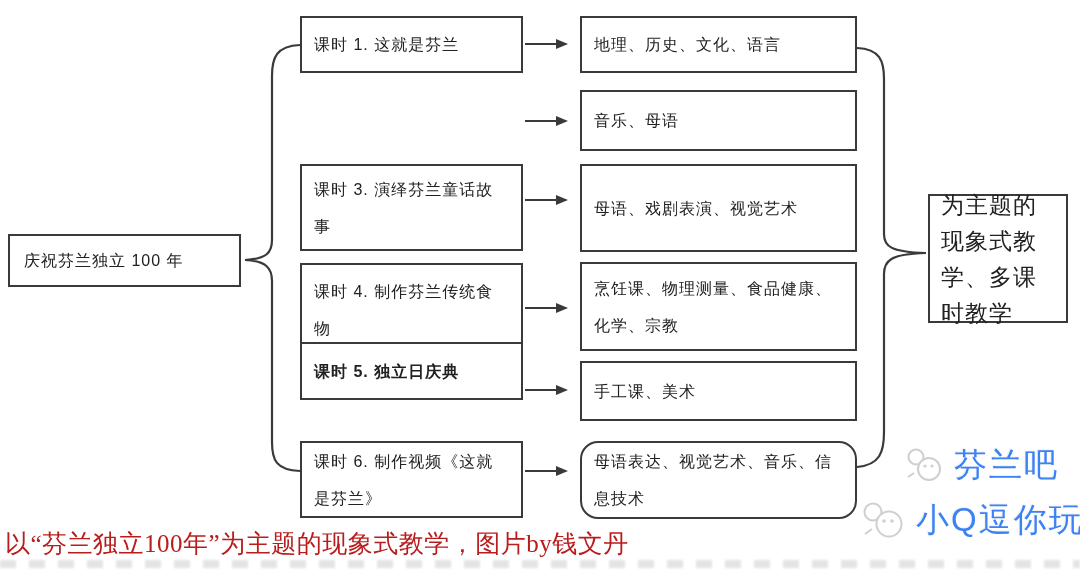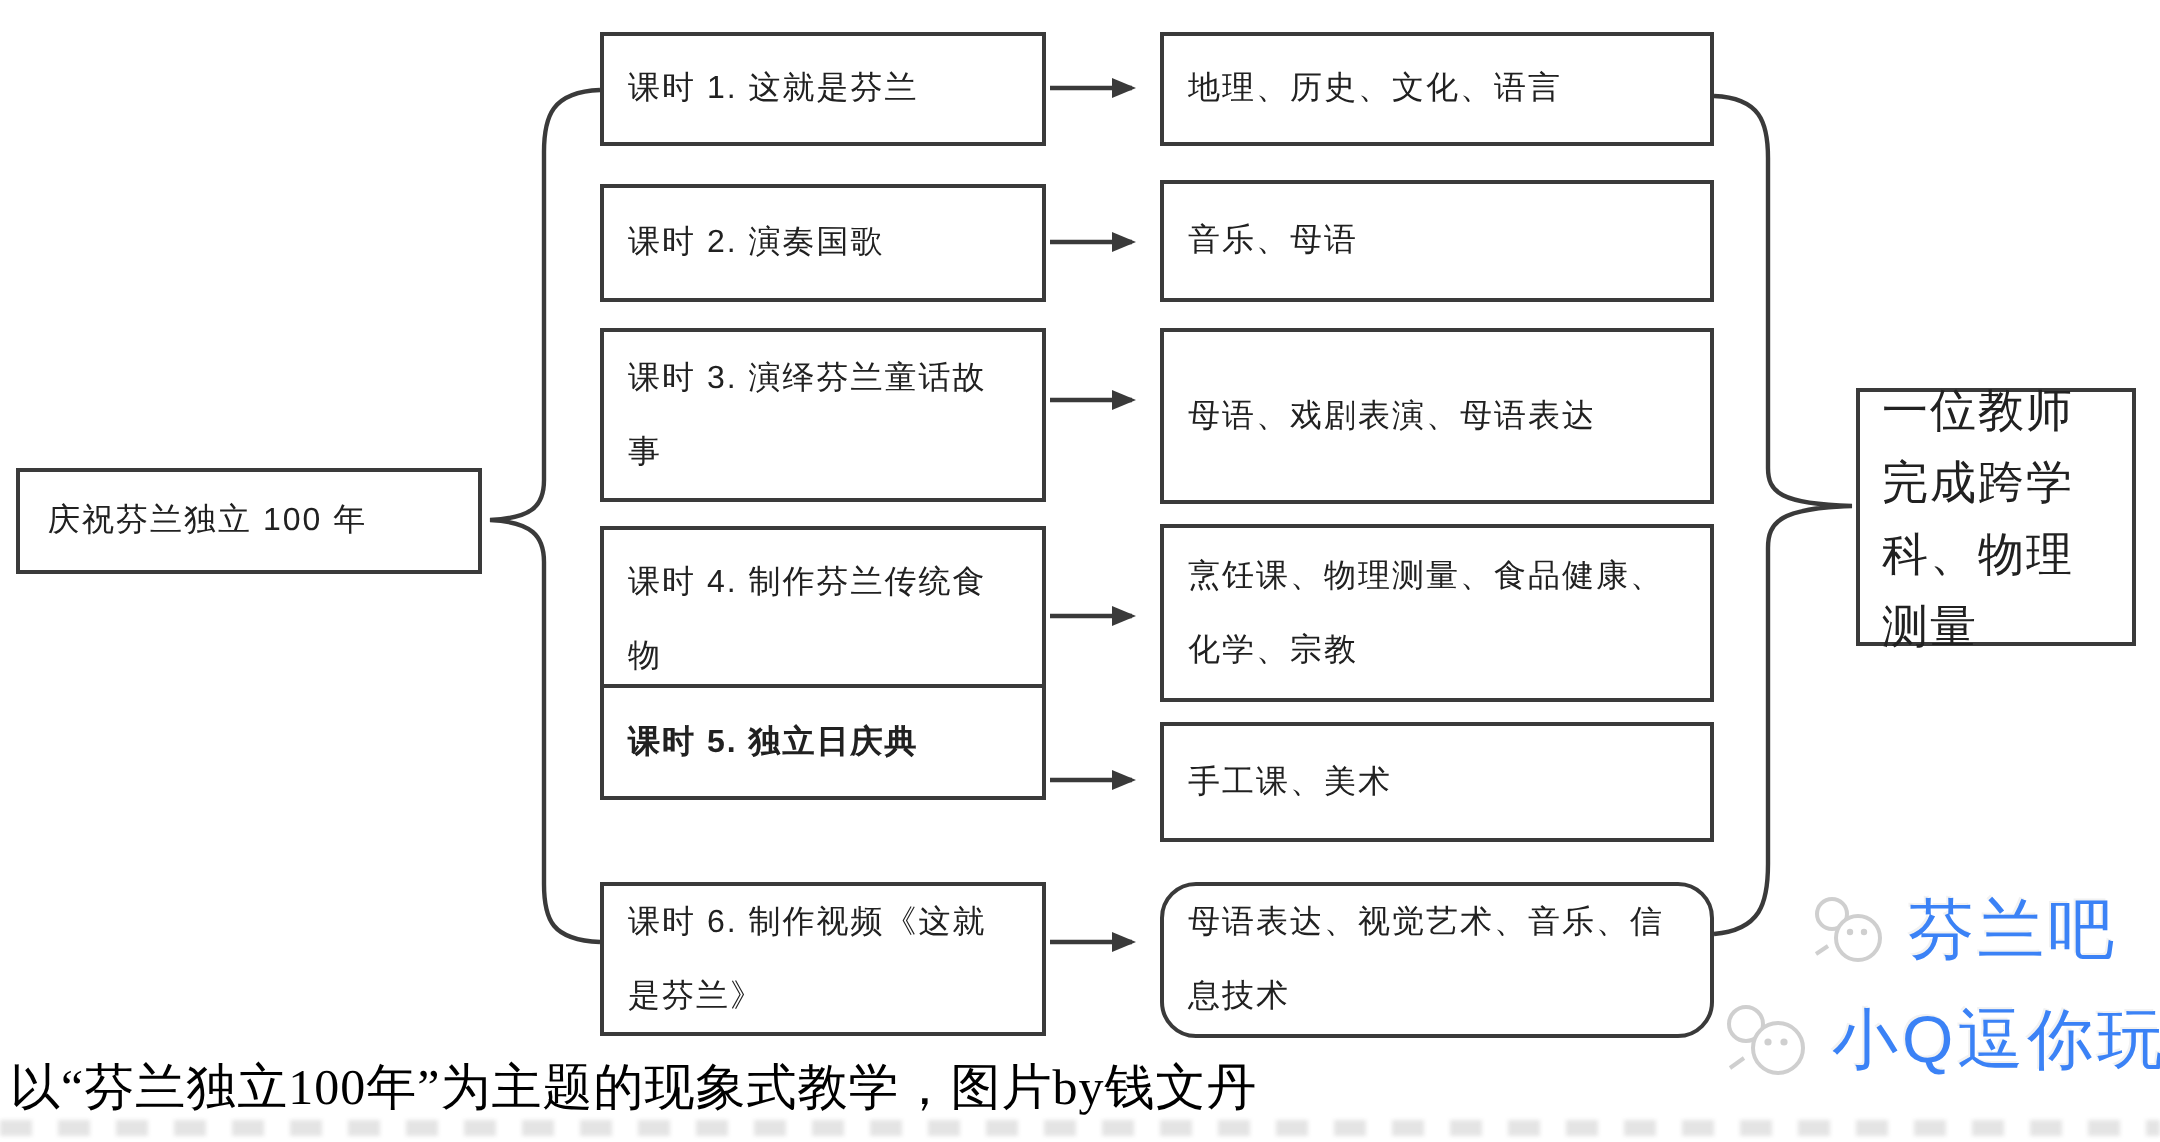--- a/index.html
+++ b/index.html
@@ -45,21 +45,21 @@
   .r2s { top: 90px;  height: 61px;  }
   .r3s { top: 164px; height: 88px;  }
   .r4s { top: 262px; height: 89px;  }
   .r5s { top: 361px; height: 60px;  }
   .r6s { top: 441px; height: 78px; border-radius: 18px;  }
   .caption {
     position: absolute;
     left: 5px; top: 527px;
     font-family: "Liberation Serif", "DejaVu Serif", serif;
     font-size: 25px;
-    color: #000000;
+    color: #b91c1c;
     letter-spacing: 0.5px;
     white-space: nowrap;
   }
   .watermark {
     position: absolute;
     display: flex;
     align-items: center;
     gap: 6px;
     color: #3b82f6;
     font-size: 33px;
@@ -105,57 +105,54 @@
     <line x1="525" y1="471" x2="566" y2="471" stroke="#3a3a3a" stroke-width="2.2" marker-end="url(#ah)"></line>
   </svg>
 
   <div class="box root-box">
     <span>庆祝芬兰独立 100 年</span>
   </div>
 
   <div class="box lesson r1l">
     <span>课时 1. 这就是芬兰</span>
   </div>
-  <div class="box lesson r2l">
-    <span>课时 2. 演奏国歌</span>
-  </div>
   <div class="box lesson r3l">
     <span>课时 3. 演绎芬兰童话故事</span>
   </div>
   <div class="box lesson r4l">
     <span>课时 4. 制作芬兰传统食物</span>
   </div>
   <div class="box lesson r5l">
     <span>课时 5. 独立日庆典</span>
   </div>
   <div class="box lesson r6l">
     <span>课时 6. 制作视频《这就是芬兰》</span>
   </div>
 
   <div class="box subject r2s">
     <span>音乐、母语</span>
   </div>
   <div class="box subject r1s">
     <span>地理、历史、文化、语言</span>
   </div>
   <div class="box subject r3s">
-    <span>母语、戏剧表演、母语表达</span>
+    <span>母语、戏剧表演、视觉艺术</span>
   </div>
   <div class="box subject r4s">
     <span>烹饪课、物理测量、食品健康、化学、宗教</span>
   </div>
   <div class="box subject r5s">
     <span>手工课、美术</span>
   </div>
   <div class="box subject r6s">
     <span>母语表达、视觉艺术、音乐、信息技术</span>
   </div>
 
   <div class="box outcome-box">
-    <span>一位教师完成跨学科、物理测量</span>
+    <span>为主题的现象式教学、多课时教学</span>
   </div>
 
   <div class="watermark wm-1">
     <svg class="wm-icon" width="46" height="38" viewBox="0 0 46 38">
       <circle cx="14" cy="10" r="7.5" fill="#ffffff" stroke="#cfcfcf" stroke-width="2"></circle>
       <circle cx="27" cy="22" r="11" fill="#ffffff" stroke="#cfcfcf" stroke-width="2"></circle>
       <circle cx="23" cy="19" r="1.6" fill="#cfcfcf"></circle>
       <circle cx="30" cy="19" r="1.6" fill="#cfcfcf"></circle>
       <path d="M6,30 l6,-4" stroke="#cfcfcf" stroke-width="2" fill="none"></path>
     </svg>

